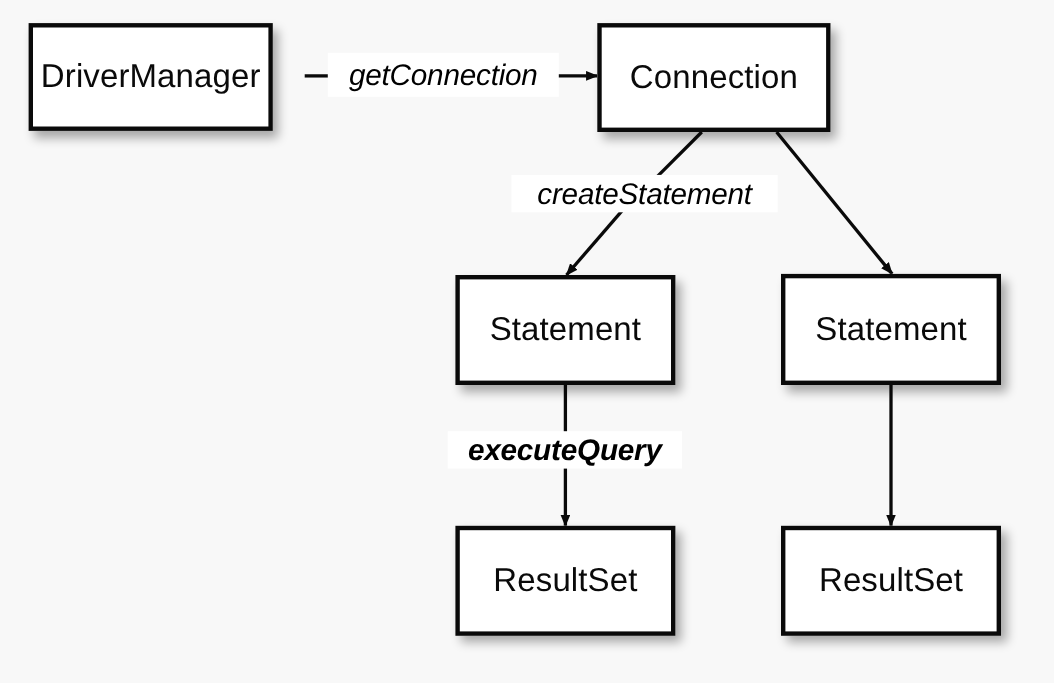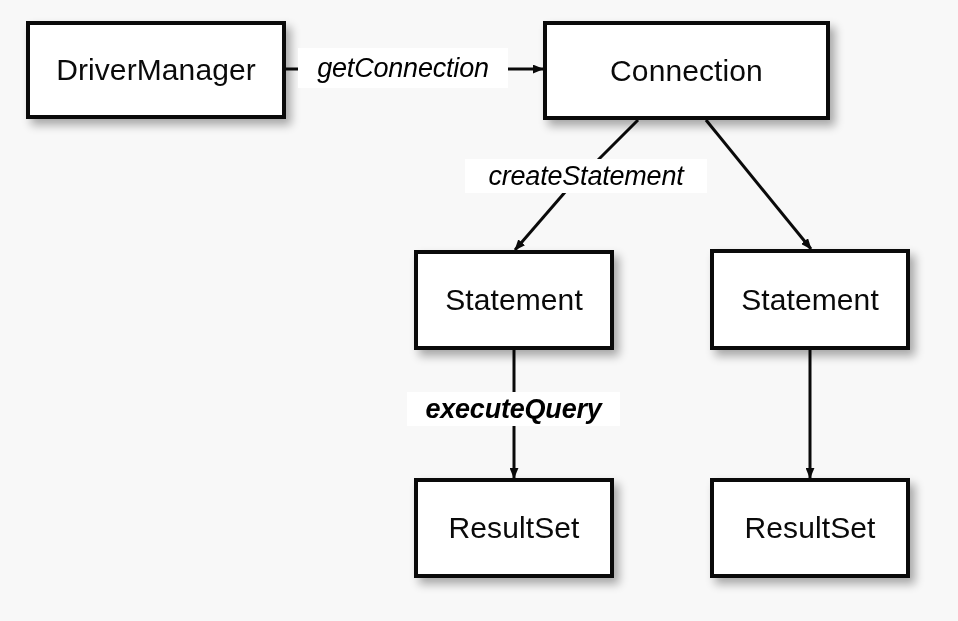--- a/index.html
+++ b/index.html
@@ -83,25 +83,25 @@
 
     <line x1="706" y1="120" x2="811" y2="249" stroke="#0a0a0a" stroke-width="3" marker-end="url(#arrowhead)"></line>
 
     <line x1="514" y1="350" x2="514" y2="393" stroke="#0a0a0a" stroke-width="3"></line>
 
     <line x1="514" y1="425" x2="514" y2="478" stroke="#0a0a0a" stroke-width="3" marker-end="url(#arrowhead)"></line>
 
     <line x1="810" y1="350" x2="810" y2="478" stroke="#0a0a0a" stroke-width="3" marker-end="url(#arrowhead)"></line>
   </svg>
 
-  <div class="node" style="left:26px; top:21px; width:260px; height:98px;">
+  <div class="node" style="left:26px; top:21px; width:222px; height:98px;">
     <span class="node-label">DriverManager</span>
   </div>
 
-  <div class="node" style="left:543px; top:21px; width:287px; height:99px;">
+  <div class="node" style="left:543px; top:21px; width:212px; height:99px;">
     <span class="node-label">Connection</span>
   </div>
 
   <div class="node" style="left:414px; top:250px; width:200px; height:100px;">
     <span class="node-label">Statement</span>
   </div>
 
   <div class="node" style="left:710px; top:249px; width:200px; height:101px;">
     <span class="node-label">Statement</span>
   </div>

